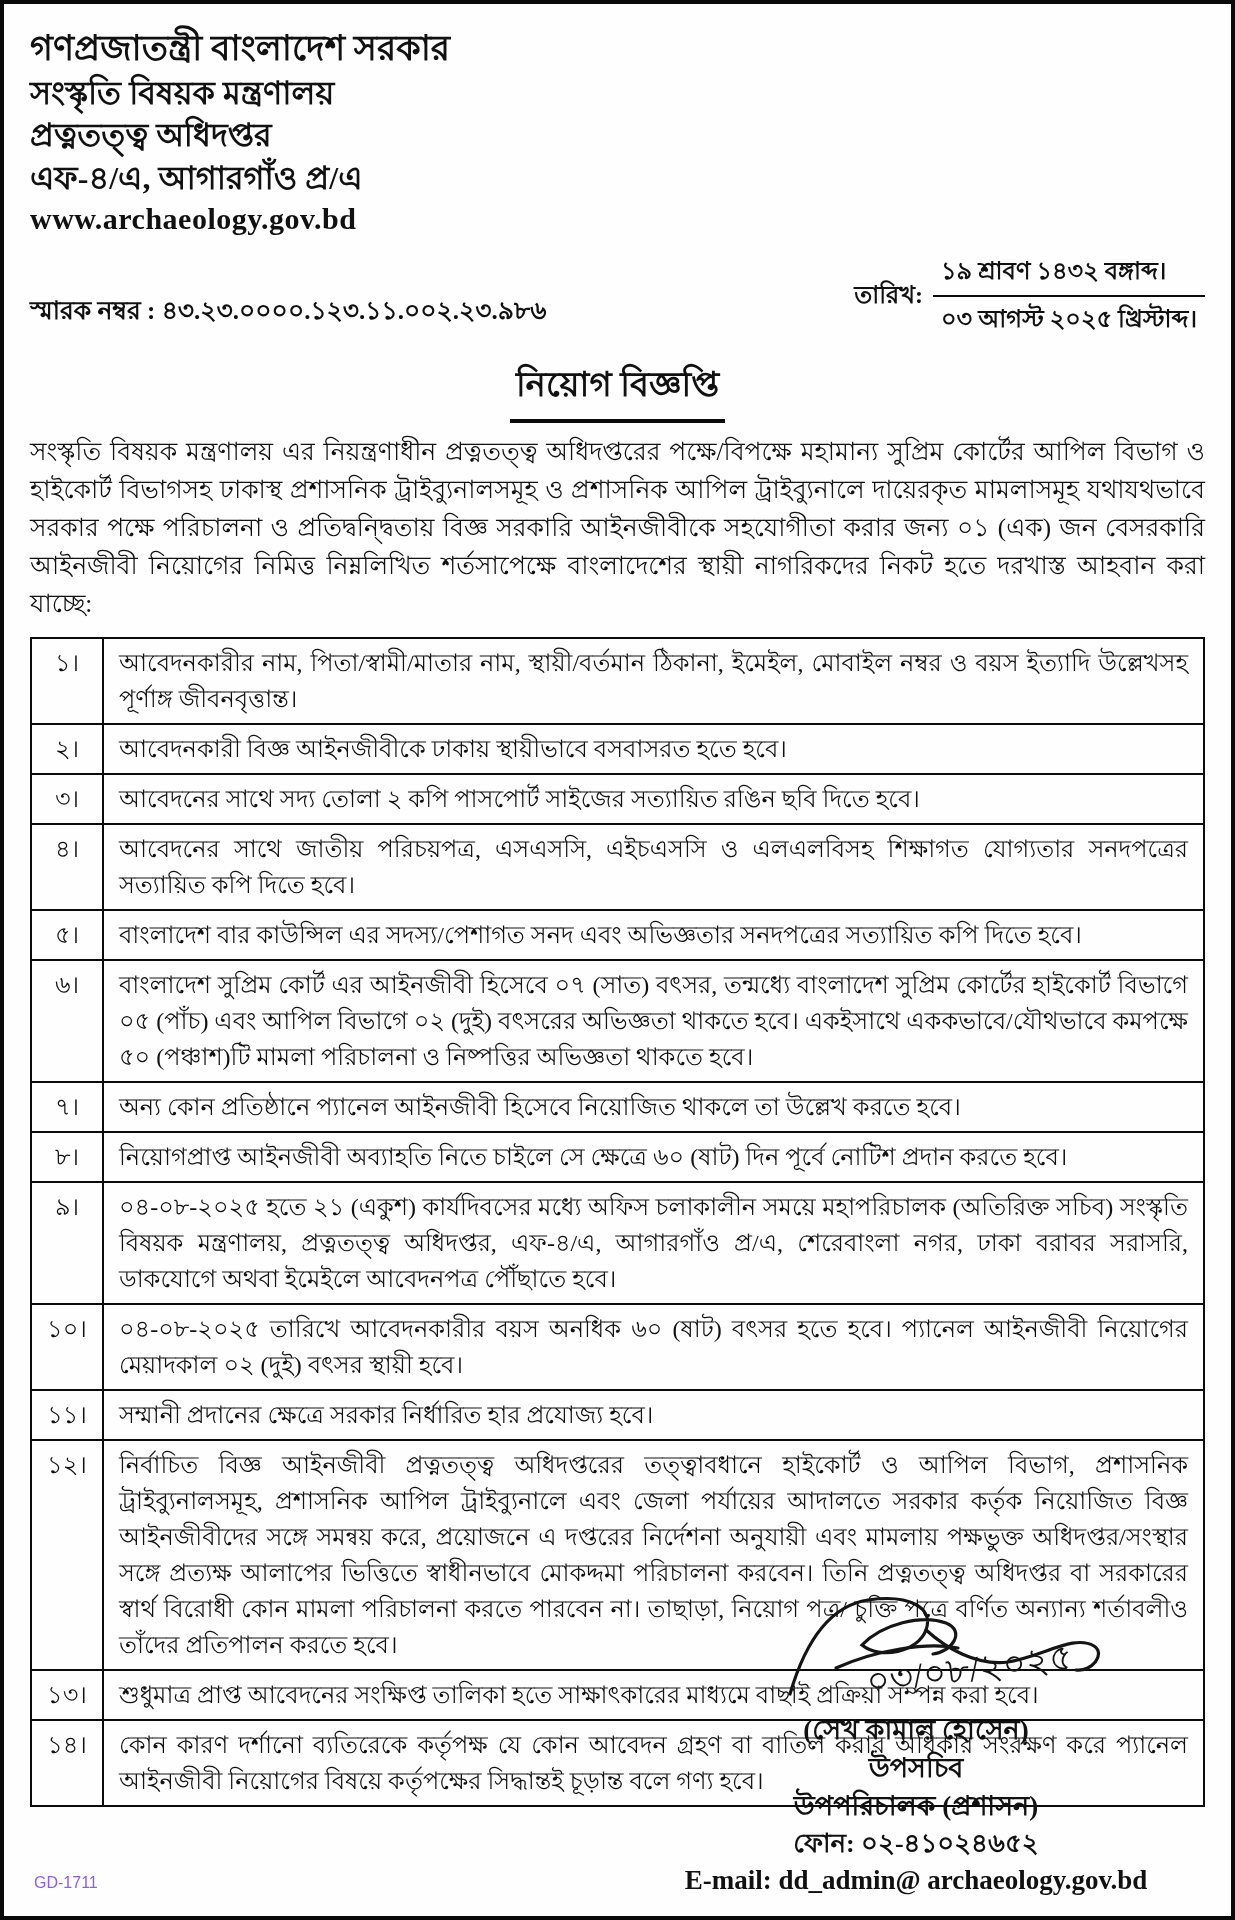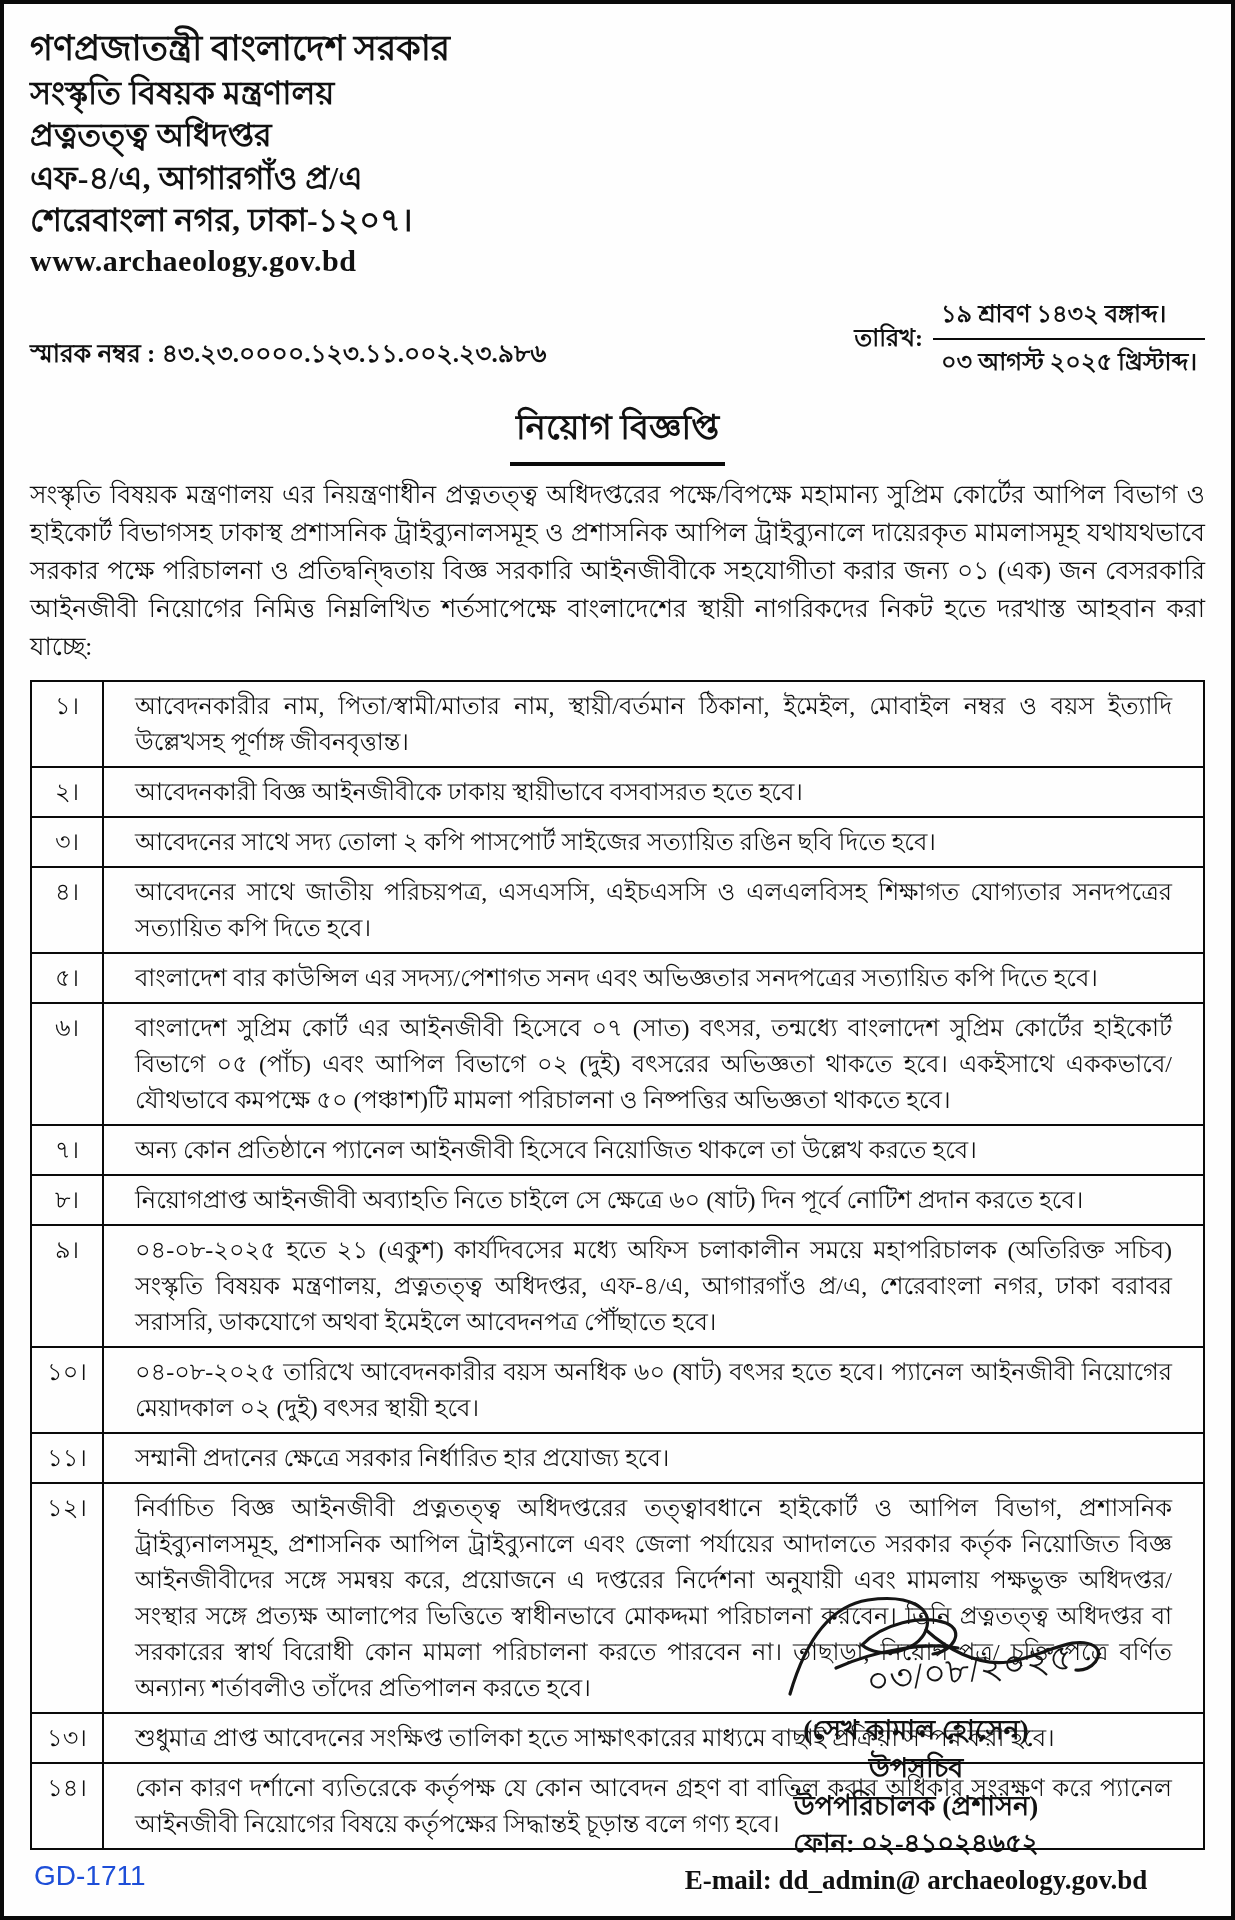--- a/index.html
+++ b/index.html
@@ -33,43 +33,42 @@
   .title-wrap{text-align:center;margin:18px 0 10px 0;}
   .title{display:inline-block;font-size:34px;font-weight:700;border-bottom:4px solid #0a0a0a;padding:0 6px 4px 6px;}
 
   
   .intro{font-size:25px;line-height:1.52;text-align:justify;margin-top:8px;}
 
   
   table.cond{width:100%;border-collapse:collapse;margin-top:14px;}
   table.cond td{border:2.5px solid #0a0a0a;font-size:24px;line-height:1.5;vertical-align:top;}
   td.sl{width:62px;text-align:center;padding:6px 4px;}
-  td.tx{padding:6px 31px;text-align:justify;border-radius:21px;}
+  td.tx{padding:6px 15px;text-align:justify;border-radius:21px;}
 
   
   .sigblock{position:absolute;right:55px;bottom:16px;width:520px;text-align:center;line-height:1.4;}
   .sigblock .sig-svg{display:block;margin:0 auto -6px 120px;}
   .sig-name{font-size:27px;font-weight:600;}
   .sig-line{font-size:27px;font-weight:600;}
   .sig-phone{font-size:26px;font-weight:600;}
   .sig-email{font-size:27px;font-weight:700;font-family:"Liberation Serif","DejaVu Serif",serif;}
-  .gd{position:absolute;left:30px;bottom:24px;font-size:28px;font-family:"Liberation Sans","DejaVu Sans",sans-serif;color:#1d4ed8;}
+  .gd{position:absolute;left:30px;bottom:24px;font-size:16px;font-family:"Liberation Sans","DejaVu Sans",sans-serif;color:#8b5cf6;}
 </style>
 </head>
 <body>
 
 <div class="page">
   <div class="inner">
 
     <div class="hdr">
       <div class="l1">গণপ্রজাতন্ত্রী বাংলাদেশ সরকার</div>
       <div class="l">সংস্কৃতি বিষয়ক মন্ত্রণালয়</div>
       <div class="l">প্রত্নতত্ত্ব অধিদপ্তর</div>
       <div class="l">এফ-৪/এ, আগারগাঁও প্র/এ</div>
-      <div class="l">শেরেবাংলা নগর, ঢাকা-১২০৭।</div>
       <div class="web">www.archaeology.gov.bd</div>
     </div>
 
     <div class="memo-row">
       <div class="memo">স্মারক নম্বর : ৪৩.২৩.০০০০.১২৩.১১.০০২.২৩.৯৮৬</div>
       <div class="dateblock">
         <span>তারিখ:</span>
         <span class="frac">
           <span class="top" style="display:block;">১৯ শ্রাবণ  ১৪৩২ বঙ্গাব্দ।</span>
           <span class="bot" style="display:block;">০৩ আগস্ট  ২০২৫ খ্রিস্টাব্দ।</span>

